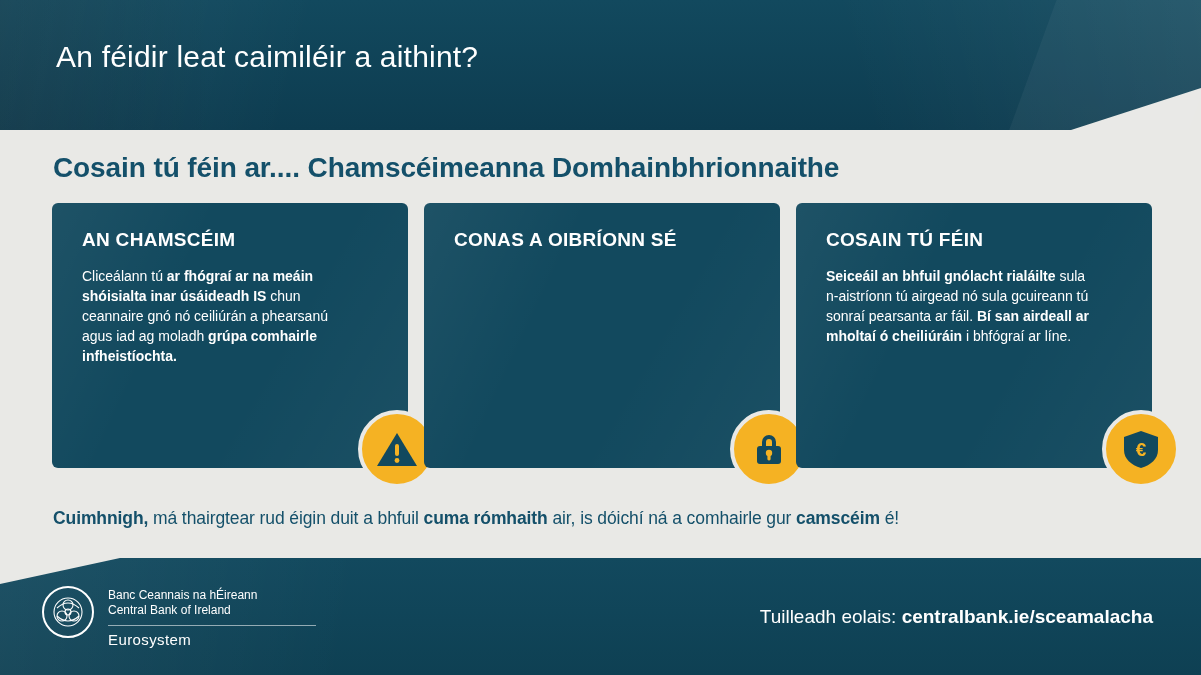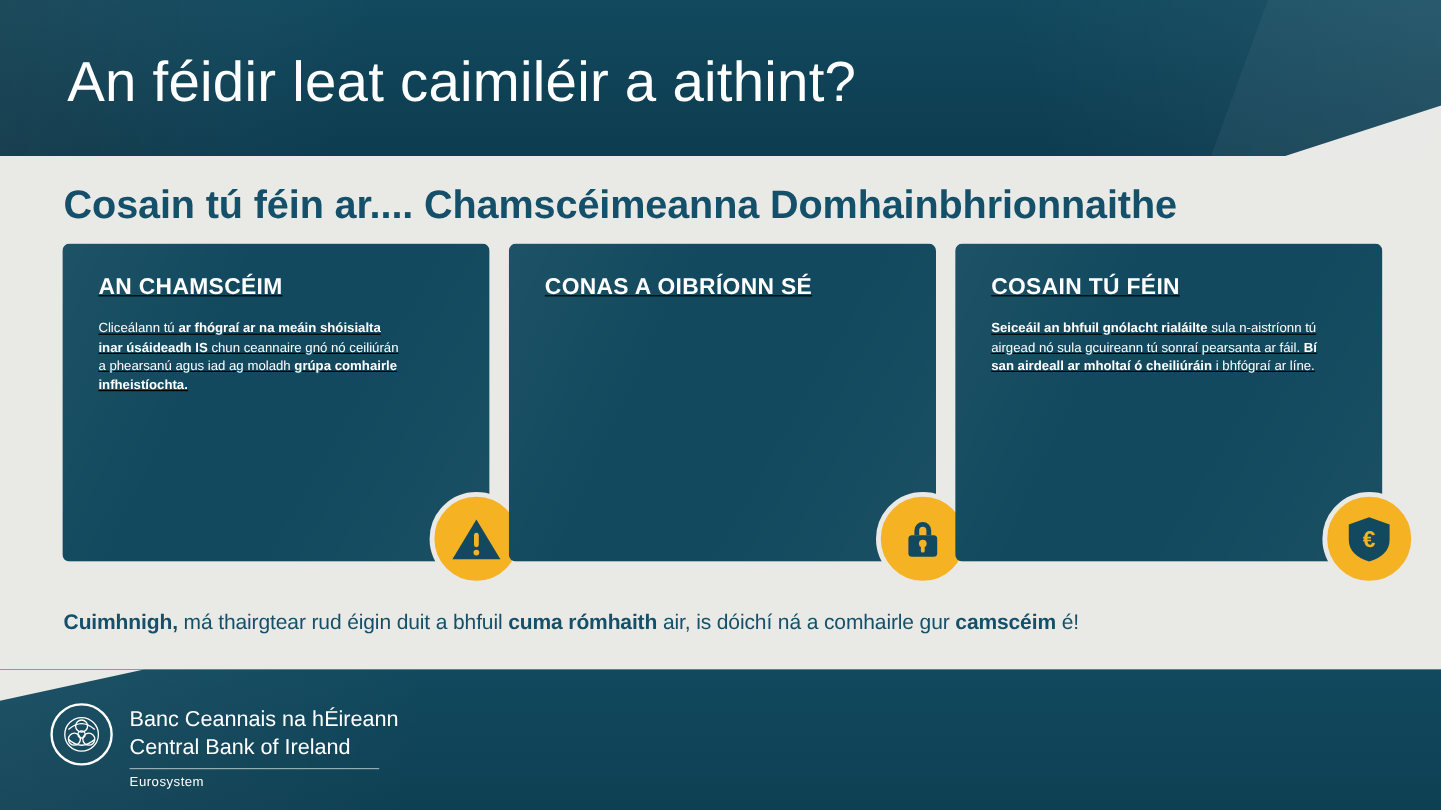--- a/index.html
+++ b/index.html
@@ -41,64 +41,63 @@
     position: absolute;
     right: 0; bottom: 0;
     width: 0; height: 0;
     border-style: solid;
     border-width: 0 0 42px 130px;
     border-color: transparent transparent #e9e9e6 transparent;
   }
   .header-title {
     position: absolute;
     left: 56px; top: 40px;
-    font-size: 47px;
+    font-size: 30px;
     font-weight: 400;
     color: #ffffff;
     letter-spacing: 0.2px;
   }
 
   
   .subtitle {
     position: absolute;
     left: 53px; top: 152px;
-    font-size: 33px;
+    font-size: 28px;
     font-weight: bold;
     color: #14506a;
     letter-spacing: -0.1px;
   }
 
   
   .cards {
     position: absolute;
     left: 52px; top: 203px;
     width: 1100px; height: 265px;
     display: flex;
     gap: 16px;
-    text-decoration: underline;
   }
   .card {
     position: relative;
     width: 356px;
     background: #12495e;
     background-image:
       linear-gradient(115deg, rgba(255,255,255,0.05) 0%, rgba(255,255,255,0) 35%),
       linear-gradient(300deg, rgba(255,255,255,0.04) 0%, rgba(255,255,255,0) 40%);
     border-radius: 6px;
     padding: 26px 24px 22px 30px;
     color: #ffffff;
   }
   .card-title {
     font-size: 19px;
     font-weight: bold;
     letter-spacing: 0.3px;
     margin-bottom: 16px;
   }
   .card-body {
-    font-size: 11px;
+    font-size: 14px;
     line-height: 1.42;
     max-width: 268px;
   }
   .card-body b { font-weight: bold; }
   .card:nth-child(1) .card-body { max-width: 255px; }
   .card:nth-child(2) .card-body { max-width: 262px; }
   .card:nth-child(3) .card-body { max-width: 272px; }
 
   
   .badge {
@@ -151,32 +150,32 @@
   }
   .logo-mark {
     width: 52px; height: 52px;
     border-radius: 50%;
     border: 2px solid #ffffff;
     display: flex; align-items: center; justify-content: center;
     flex: none;
   }
   .logo-text { padding-top: 2px; }
   .logo-line {
-    font-size: 18px;
+    font-size: 12px;
     color: #ffffff;
     line-height: 1.28;
     white-space: nowrap;
   }
   .logo-rule {
     width: 208px; height: 1px;
     background: rgba(255,255,255,0.55);
     margin: 6px 0 5px 0;
   }
   .logo-sub {
-    font-size: 11px;
+    font-size: 15px;
     color: #ffffff;
     letter-spacing: 0.4px;
   }
   .more-info {
     position: absolute;
     right: 48px; top: 48px;
     font-size: 19px;
     color: #ffffff;
   }
   .more-info b { font-weight: bold; }
@@ -252,15 +251,18 @@
         </svg>
       </div>
       <div class="logo-text">
         <div class="logo-line">Banc Ceannais na hÉireann</div>
         <div class="logo-line">Central Bank of Ireland</div>
         <div class="logo-rule"></div>
         <div class="logo-sub">Eurosystem</div>
       </div>
     </div>
 
+    <div class="more-info">
+      <span>Tuilleadh eolais: </span><b>centralbank.ie/sceamalacha</b>
+    </div>
   </div>
 
 </div>
 
 </body></html>

